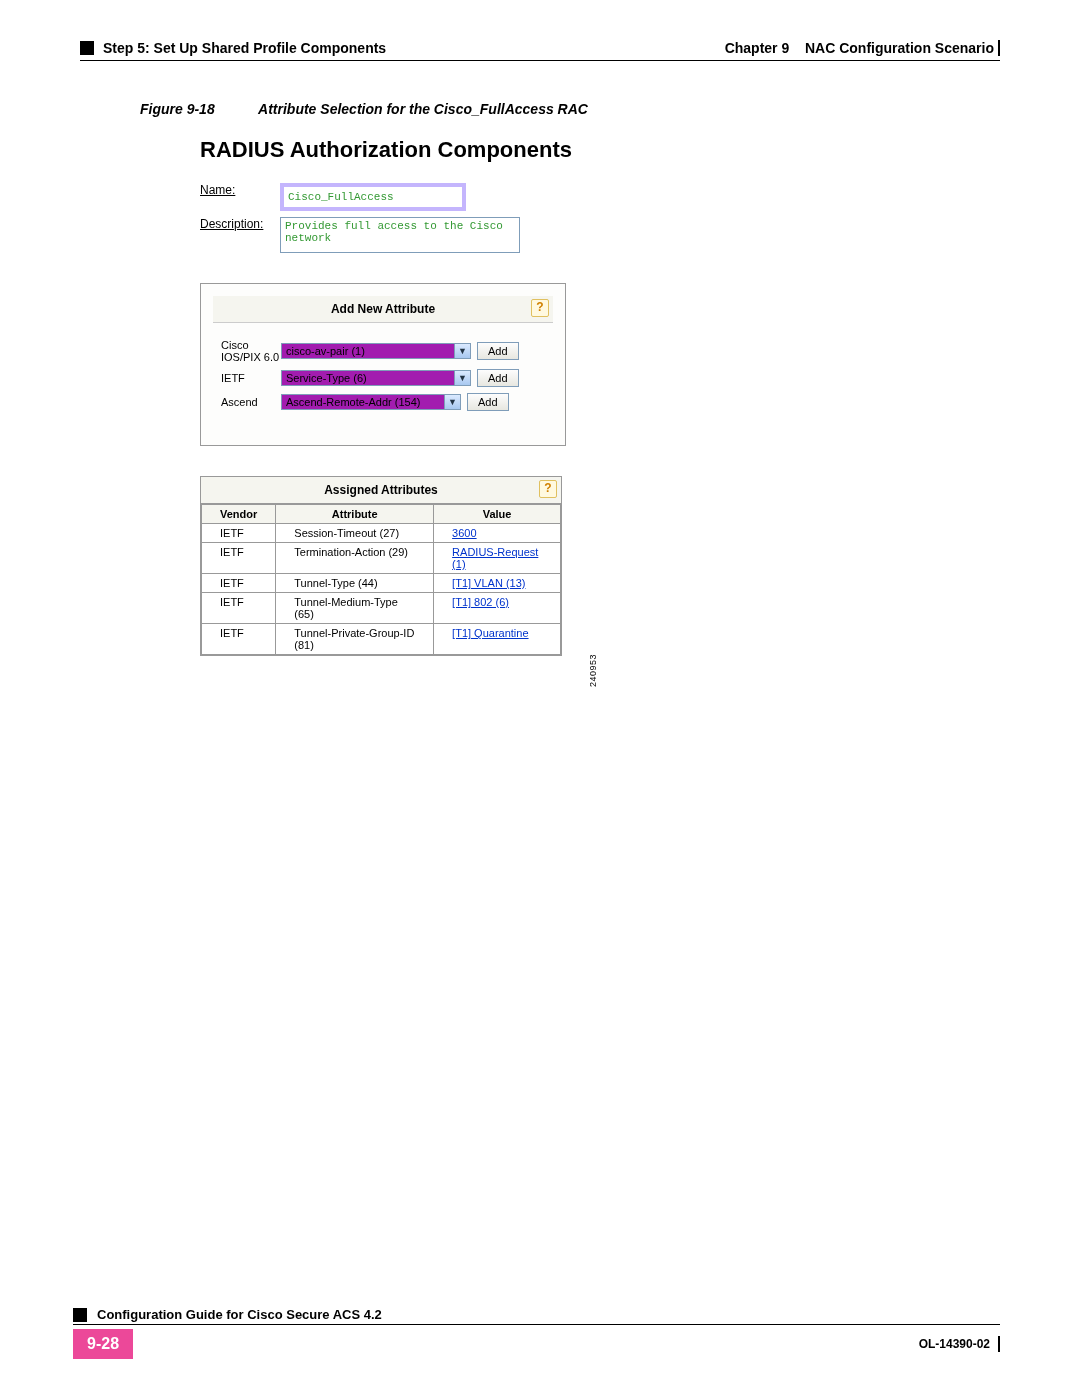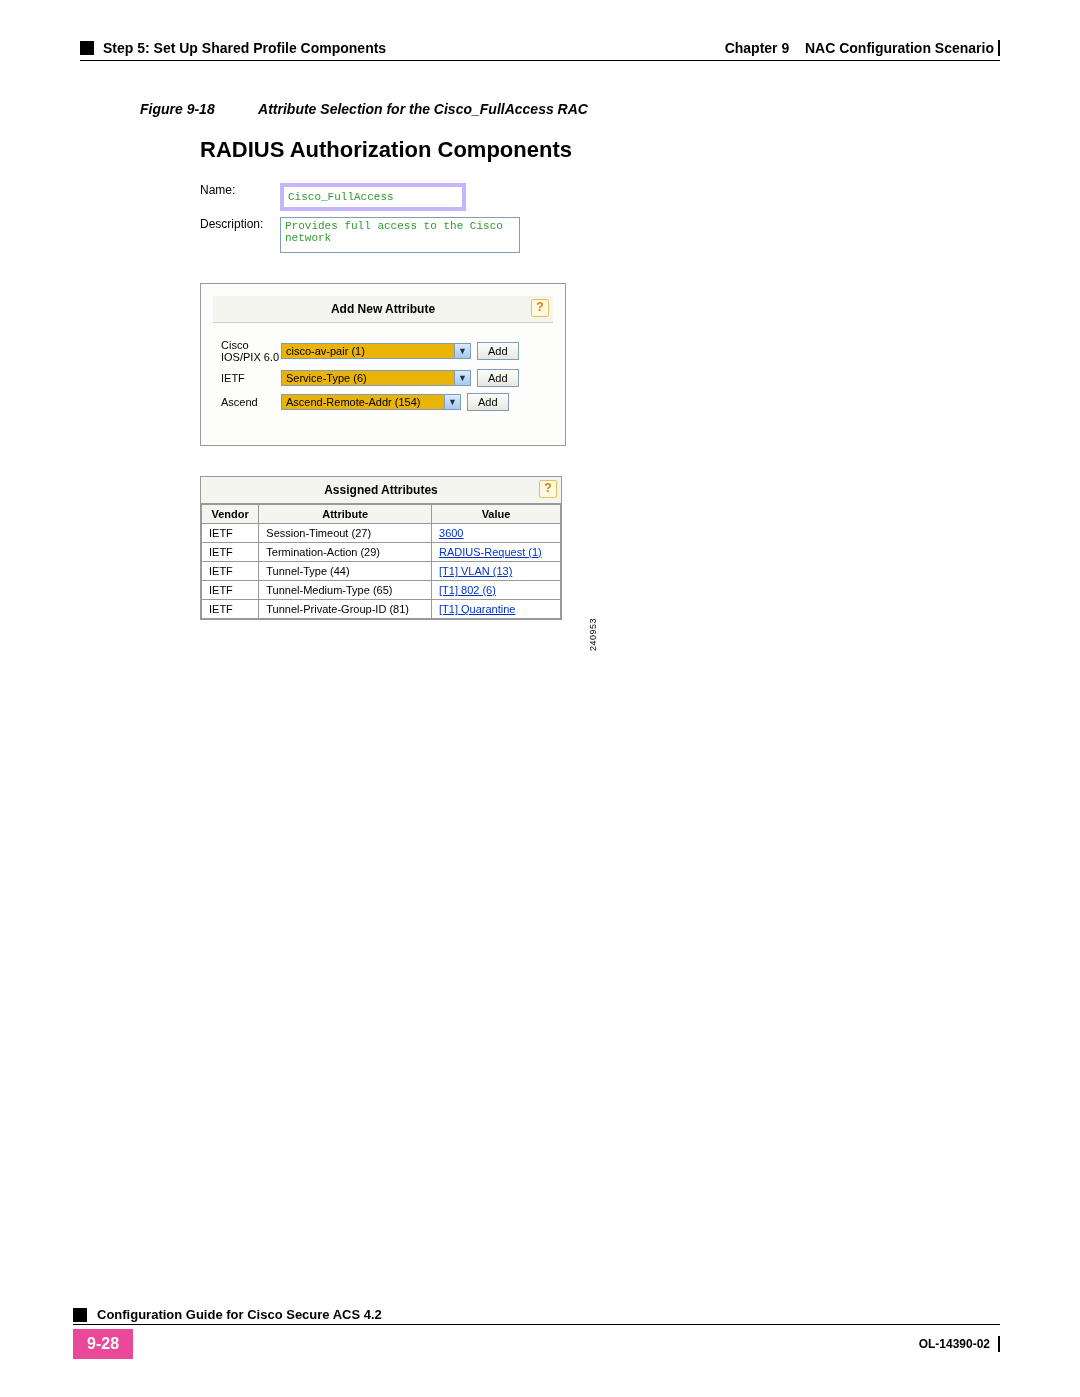--- a/index.html
+++ b/index.html
@@ -40,21 +40,21 @@
   
   .shot-wrap { margin-left:120px; position:relative; width:380px;}
   .shot-title {
     font-family: Verdana, Arial, sans-serif;
     font-weight: bold;
     font-size: 22px;
     color:#000;
     margin: 10px 0 20px 0;
   }
   .field-row { display:flex; align-items:flex-start; margin-bottom:6px; font-size:12px; }
-  .field-label { width:80px; font-family: Verdana, Arial, sans-serif; color:#000; }
+  .field-label { width:80px; font-family: Verdana, Arial, sans-serif; color:#000;text-decoration:underline; }
   .text-input {
     border:4px solid #c4b5fd;
     background:#fff;
     font-family: "Courier New", monospace;
     font-size:11px;
     color:#393;
     padding:2px 4px;
     width:170px;
     height:16px;
     box-sizing:content-box;
@@ -102,21 +102,21 @@
     font-size:12px;
     text-align:center;
     line-height:14px;
     border-radius:2px;
   }
   .panel-body { padding:10px 8px 16px 8px; }
   .attr-row { display:flex; align-items:center; margin:6px 0; font-size:11px; font-family:Verdana,Arial,sans-serif;}
   .attr-label { width:60px; }
   .select {
     border:1px solid #7f9db9;
-    background:#eab308;
+    background:#a21caf;
     font-size:11px;
     padding:1px 18px 1px 4px;
     width:190px;
     box-sizing:border-box;
     position:relative;
   }
   .select.small { width:180px; }
   .select-arrow {
     position:absolute;
     right:1px; top:1px;
@@ -149,21 +149,21 @@
     font-family:Verdana,Arial,sans-serif;
   }
   table.assigned {
     border-collapse:collapse;
     width:100%;
     font-size:11px;
     font-family:Verdana,Arial,sans-serif;
   }
   table.assigned th, table.assigned td {
     border:1px solid #999;
-    padding:3px 7px;
+    padding:3px 18px;
     text-align:left;
     vertical-align:top;
   }
   table.assigned th {
     background:#f5f5ef;
     font-weight:bold;
     text-align:center;
   }
   .val-link { color:#0033cc; text-decoration:underline; }
   .figid {

